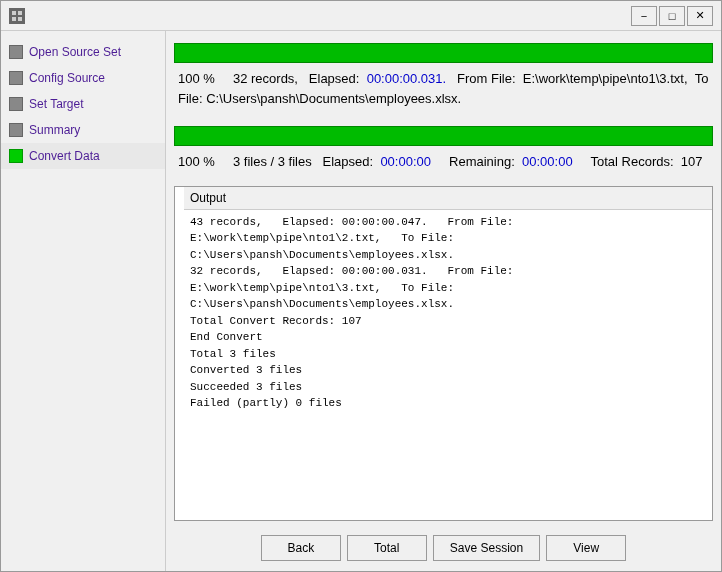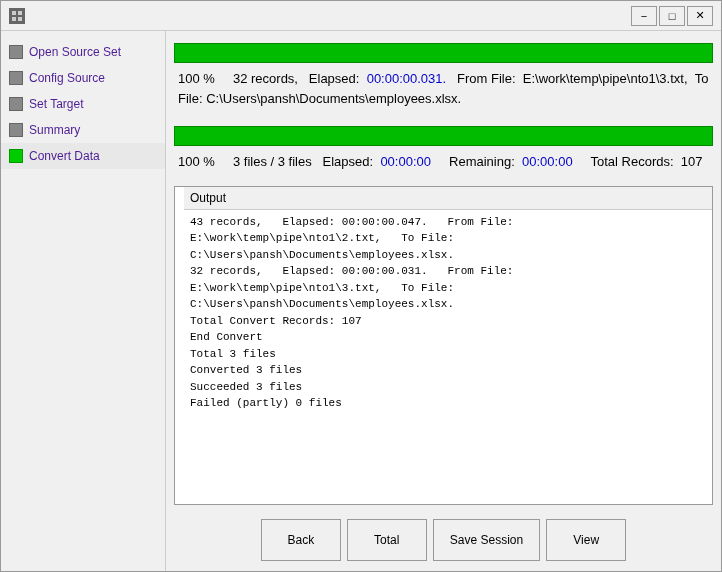--- a/index.html
+++ b/index.html
@@ -162,21 +162,21 @@
     .output-text::-webkit-scrollbar-thumb { background: #c0c0c0; border: 1px solid #999; }
 
     .footer-buttons {
       display: flex;
       gap: 6px;
       padding: 6px 0 2px 0;
       justify-content: center;
     }
     .footer-btn {
       min-width: 80px;
-      height: 42px;
+      height: 26px;
       border: 1px solid #999;
       background: #f0f0f0;
       cursor: pointer;
       font-size: 12px;
       padding: 0 16px;
     }
   </style>
 </head>
 <body>
 

